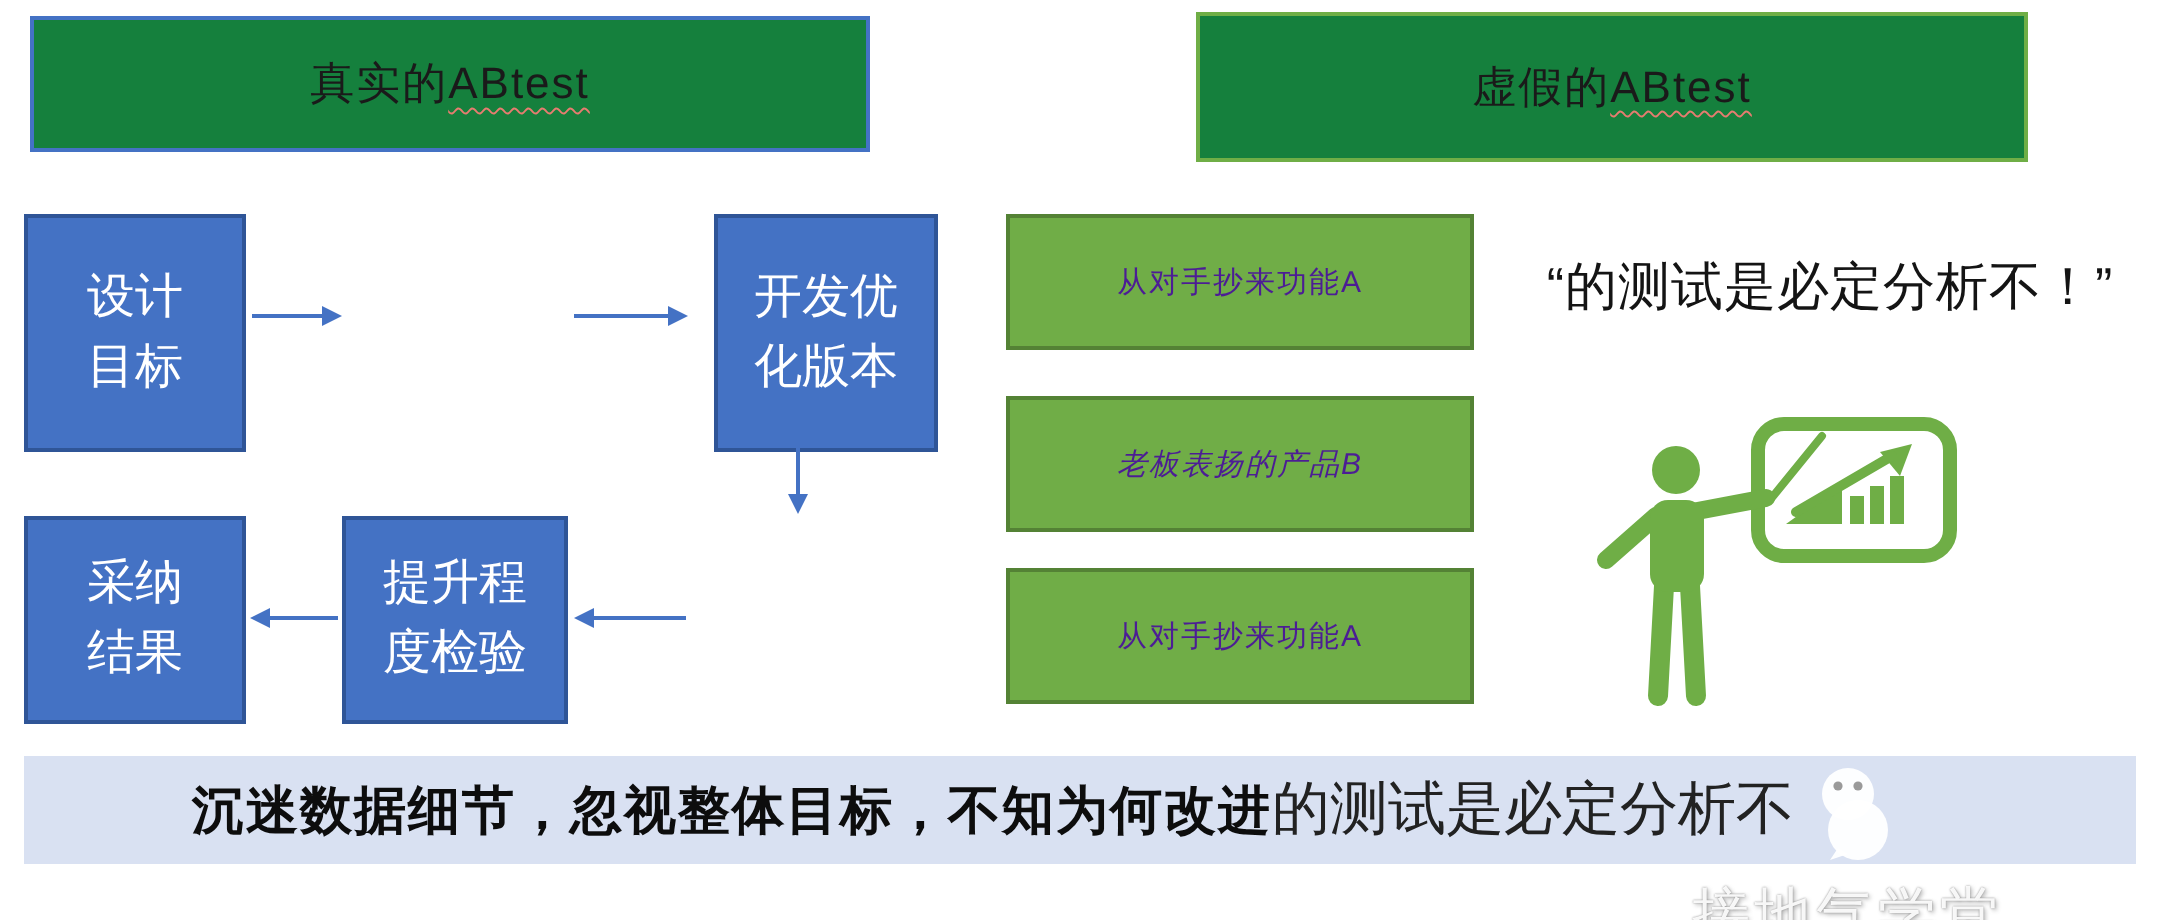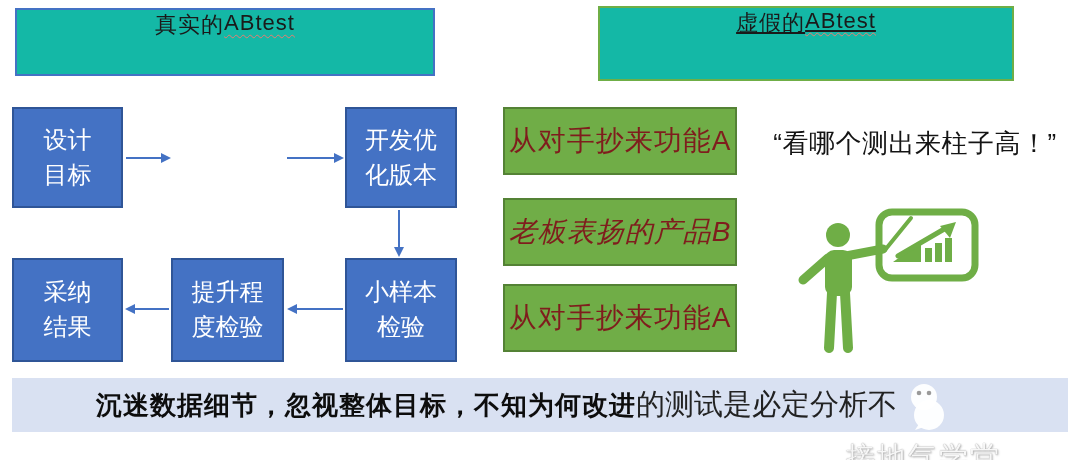--- a/index.html
+++ b/index.html
@@ -2,57 +2,57 @@
 <html><head>
 <meta charset="utf-8">
 <style>
   html,body{margin:0;padding:0;background:#fff;}
   #stage{
     position:relative;width:1080px;height:460px;background:#fff;overflow:hidden;
     font-family:"Liberation Sans","DejaVu Sans",sans-serif;
   }
   
   .title-box{
-    position:absolute;display:flex;justify-content:center;
-    background:#14b8a6;font-size:22px;color:#1a1a1a;letter-spacing:1px;
+    position:absolute;display:flex;align-items:center;justify-content:center;
+    background:#15803d;font-size:22px;color:#1a1a1a;letter-spacing:1px;
   }
   #real-title{left:15px;top:8px;width:416px;height:64px;border:2px solid #4472C4;}
-  #fake-title{left:598px;top:6px;width:412px;height:71px;border:2px solid #6FAE46;text-decoration:underline;}
+  #fake-title{left:598px;top:6px;width:412px;height:71px;border:2px solid #6FAE46;}
   .squiggle{
     text-decoration-line:underline;text-decoration-style:wavy;
     text-decoration-color:#E87C70;text-decoration-thickness:1px;
     text-underline-offset:4px;
   }
   
   .flow-box{
     position:absolute;display:flex;align-items:center;justify-content:center;text-align:center;
     background:#4472C4;border:2px solid #2F5597;color:#fff;font-size:24px;
     line-height:1.45;white-space:pre-line;box-sizing:border-box;
   }
-  .r1{top:107px;height:101px;}
+  .r1{top:107px;height:119px;}
   .r2{top:258px;height:104px;}
   .c1{left:12px;width:111px;}
   .c2{left:171px;width:113px;}
-  .c3{left:345px;width:112px;}
+  .c3{left:357px;width:112px;}
   
   .arrow{position:absolute;background:#4472C4;}
   .arrow-r{height:2px;}
   .arrow-r::after{content:"";position:absolute;right:-9px;top:-4px;
     border-left:10px solid #4472C4;border-top:5px solid transparent;border-bottom:5px solid transparent;}
   .arrow-l{height:2px;}
   .arrow-l::before{content:"";position:absolute;left:-9px;top:-4px;
     border-right:10px solid #4472C4;border-top:5px solid transparent;border-bottom:5px solid transparent;}
   .arrow-d{width:2px;}
   .arrow-d::after{content:"";position:absolute;bottom:-9px;left:-4px;
     border-top:10px solid #4472C4;border-left:5px solid transparent;border-right:5px solid transparent;}
   
   .fake-box{
     position:absolute;left:503px;width:234px;height:68px;box-sizing:border-box;
     display:flex;align-items:center;justify-content:center;
-    background:#70AD47;border:2px solid #548235;color:#7f1d1d;font-size:28px;letter-spacing:1px;
+    background:#70AD47;border:2px solid #548235;color:#4c1d95;font-size:15px;letter-spacing:1px;
   }
   
   #quote{
     position:absolute;left:752px;top:126px;width:326px;
     font-size:26px;color:#141414;text-align:center;letter-spacing:0.5px;
   }
   
   #presenter{position:absolute;left:790px;top:198px;}
   
   #banner{
@@ -87,34 +87,32 @@
 
   <div class="flow-box r1 c1">设计
 目标</div>
   <div class="flow-box r1 c3">开发优
 化版本</div>
 
   <div class="flow-box r2 c1">采纳
 结果</div>
   <div class="flow-box r2 c2">提升程
 度检验</div>
-  <div class="flow-box r2 c3">小样本
-检验</div>
 
   <div class="arrow arrow-r" style="left:126px;top:157px;width:36px;"></div>
   <div class="arrow arrow-r" style="left:287px;top:157px;width:48px;"></div>
   <div class="arrow arrow-d" style="left:398px;top:210px;height:38px;"></div>
   <div class="arrow arrow-l" style="left:296px;top:308px;width:47px;"></div>
   <div class="arrow arrow-l" style="left:134px;top:308px;width:35px;"></div>
 
   <div class="fake-box" style="top:107px;">从对手抄来功能A</div>
   <div class="fake-box" style="top:198px;font-style:italic;">老板表扬的产品B</div>
   <div class="fake-box" style="top:284px;">从对手抄来功能A</div>
 
-  <div id="quote">“看哪个测出来柱子高！”</div>
+  <div id="quote">“的测试是必定分析不！”</div>
 
   <svg id="presenter" width="200" height="185" viewBox="0 0 200 185">
     <g fill="none" stroke="#6FAE46" stroke-linecap="round">
 
       <rect x="89" y="14" width="96" height="66" rx="13" stroke-width="7"></rect>
 
       <line x1="95" y1="52" x2="121" y2="20" stroke-width="4"></line>
 
       <line x1="38" y1="60" x2="13" y2="82" stroke-width="9"></line>
       <line x1="56" y1="58" x2="93" y2="51" stroke-width="9"></line>

